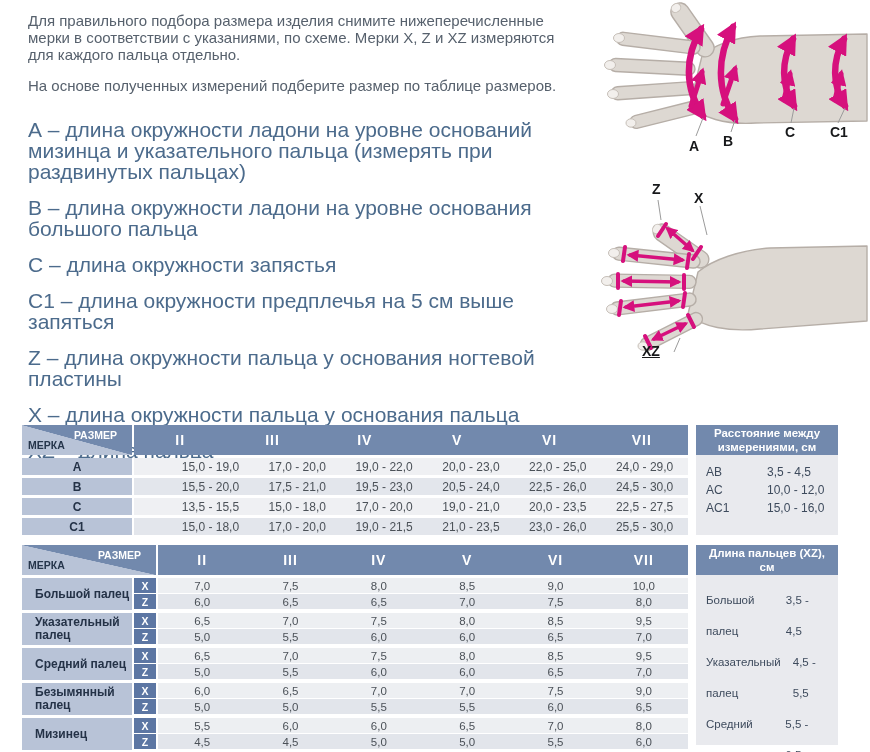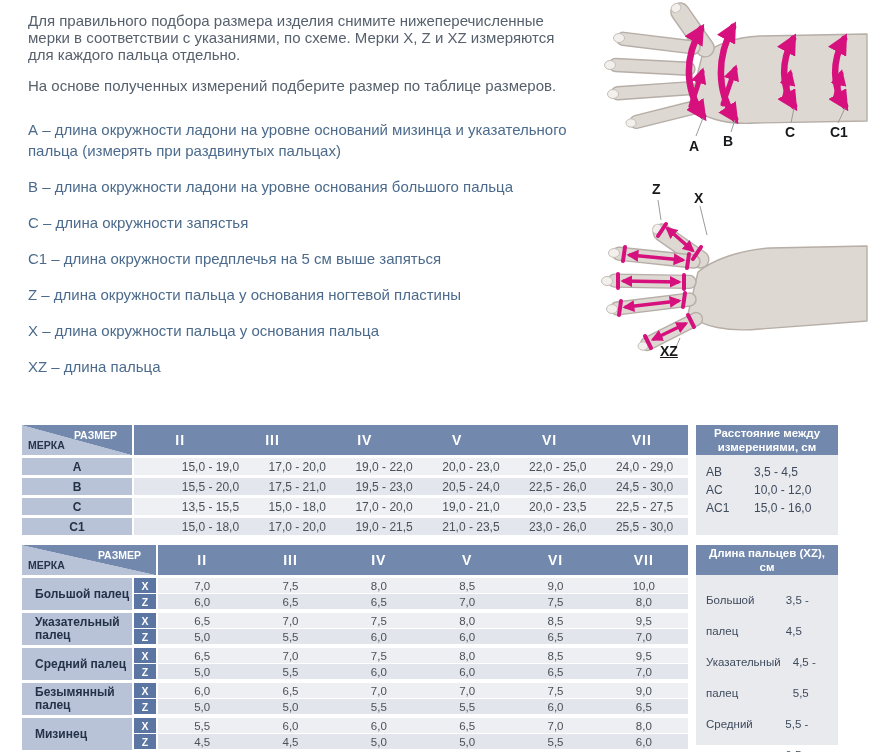--- a/index.html
+++ b/index.html
@@ -3,30 +3,30 @@
 <meta charset="utf-8">
 <style>
   html,body{margin:0;padding:0;background:#fff;}
   .stage{position:relative;width:870px;height:752px;background:#fff;overflow:hidden;
          font-family:"Liberation Sans",sans-serif;}
 
   
   .intro{position:absolute;left:28px;top:12px;width:556px;}
   .intro p{margin:0 0 14px;font-size:15px;line-height:17px;color:#57616d;}
   .intro p.second{margin-bottom:25px;}
-  .def{font-size:15px;line-height:21px;color:#4c6b8c;margin-bottom:15px;}
+  .def{font-size:21px;line-height:21px;color:#4c6b8c;margin-bottom:15px;}
 
   
   .hand1{position:absolute;top:2px;right:2px;width:280px;height:165px;}
   .hand2{position:absolute;top:178px;right:2px;width:280px;height:190px;}
   .hand1 svg,.hand2 svg{display:block;width:100%;height:100%;}
   .hlabel{position:absolute;font-weight:bold;font-size:14px;color:#17181a;line-height:1;}
   .lblA{left:101px;top:137px;} .lblB{left:135px;top:132px;}
   .lblC{left:197px;top:123px;} .lblC1{left:242px;top:123px;}
-  .lblZ{left:64px;top:4px;} .lblX{left:106px;top:13px;} .lblXZ{left:72px;top:166px;text-decoration:underline;}
+  .lblZ{left:64px;top:4px;} .lblX{left:106px;top:13px;} .lblXZ{left:54px;top:166px;text-decoration:underline;}
 
   
   .table-title{position:absolute;top:388px;left:0;width:100%;text-align:center;
                font-size:20px;font-weight:bold;color:#0e1114;letter-spacing:.4px;}
 
   
   .thead{display:flex;height:30px;margin-bottom:3px;}
   .corner{position:relative;width:110px;margin-right:2px;flex:none;
           background:linear-gradient(to top right,var(--label-blue,#b8c3d7) 49.6%,var(--header-blue,#7289ad) 50.4%);}
   .corner.wide{width:134px;}
@@ -65,21 +65,21 @@
   .fcell{font-size:11.5px;}
 
   
   .panel{position:absolute;left:696px;width:142px;}
   .panel1{top:425px;} .panel2{top:545px;}
   .panel-header{height:30px;background:var(--header-blue,#7289ad);color:#fff;font-weight:bold;
                 font-size:11.5px;line-height:1.25;text-align:center;
                 display:flex;align-items:center;justify-content:center;padding:0 8px;box-sizing:border-box;}
   .panel-body{background:var(--panel-body,#e9eaee);}
   .panel1 .panel-body{height:80px;padding-top:8px;box-sizing:border-box;}
-  .p1row{display:flex;padding-left:10px;font-size:12px;color:#3e4b5d;line-height:18px;}
+  .p1row{display:flex;padding-left:10px;font-size:12px;color:#3e4b5d;line-height:18px;gap:13px;}
   .p1label{width:48px;flex:none;}
   .panel2 .panel-body{height:170px;padding-top:10px;box-sizing:border-box;}
   .p2row{display:flex;justify-content:space-between;padding:0 12px 0 10px;
          font-size:11.5px;color:#3e4b5d;line-height:31px;}
 </style>
 </head>
 <body>
 
 <div class="stage">
 

